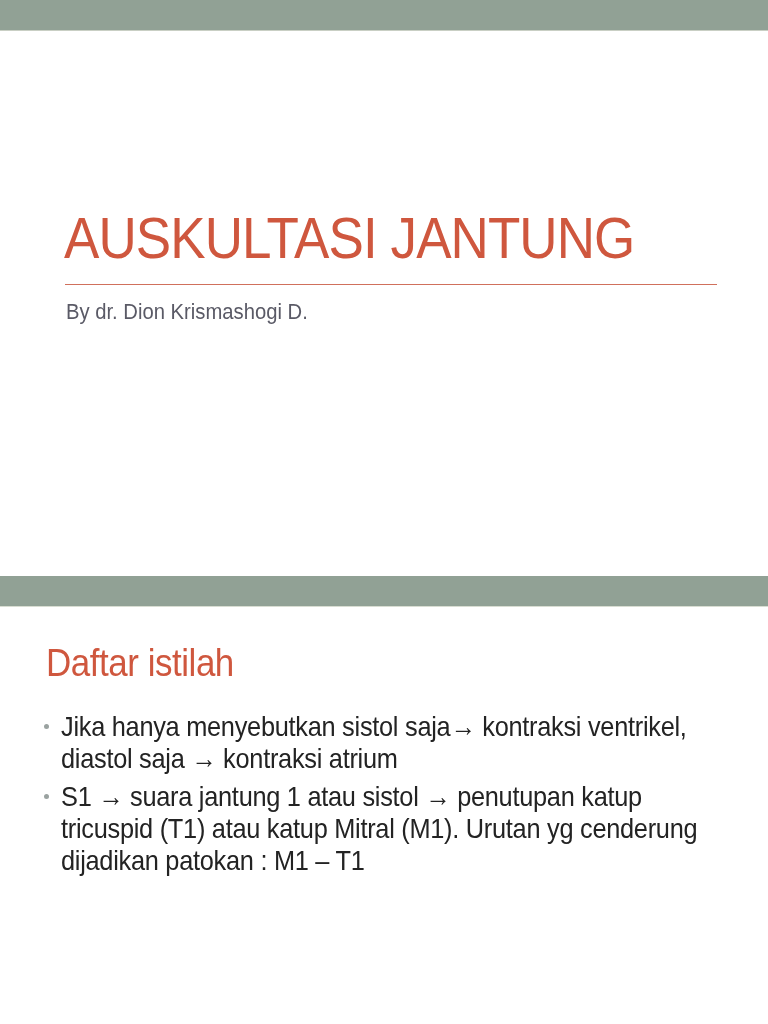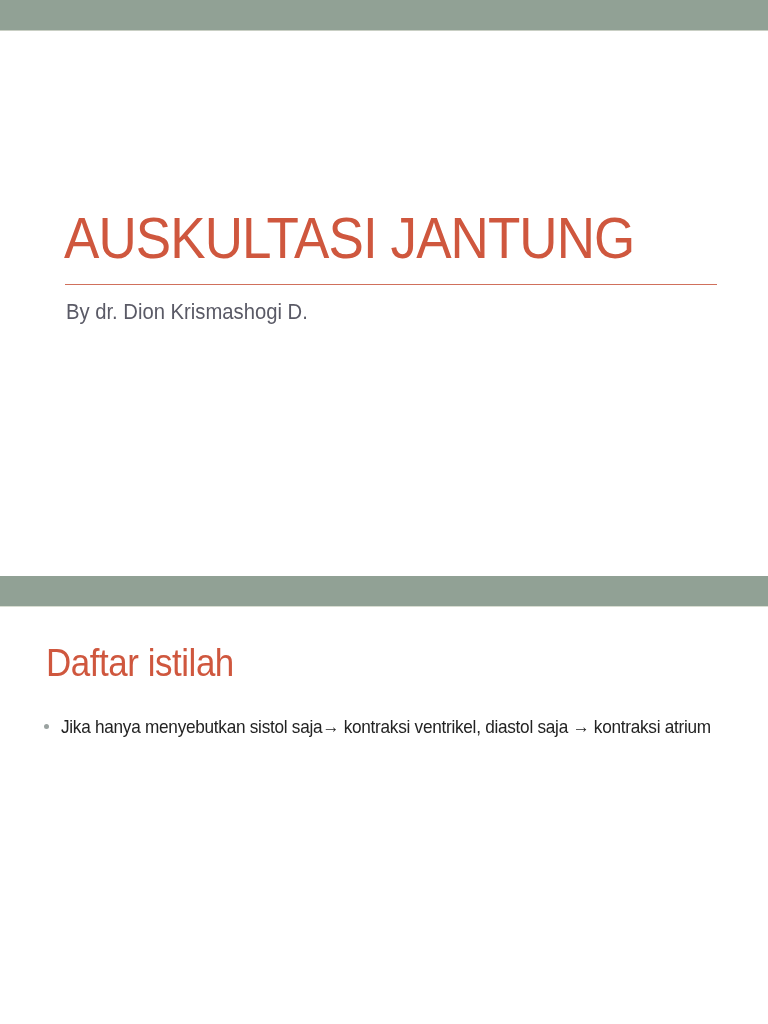--- a/index.html
+++ b/index.html
@@ -87,21 +87,21 @@
       top: 104px;
       width: 700px;
       margin: 0;
       padding: 0;
       list-style: none;
     }
     .bullet {
       position: relative;
       padding-left: 17px;
       margin: 0 0 6px 0;
-      font-size: 19px;
+      font-size: 28px;
       line-height: 32px;
       color: #232323;
     }
     .bullet-dot {
       position: absolute;
       left: 0;
       top: 13px;
       width: 5px;
       height: 5px;
       border-radius: 50%;
@@ -128,14 +128,18 @@
 
 <div class="band band-mid"></div>
 
 <section class="slide slide-2">
   <h2 class="section-title">Daftar istilah</h2>
   <ul class="bullets">
     <li class="bullet">
       <span class="bullet-dot"></span>
       <span class="bullet-text">Jika hanya menyebutkan sistol saja→ kontraksi ventrikel, diastol saja → kontraksi atrium</span>
     </li>
+    <li class="bullet">
+      <span class="bullet-dot"></span>
+      <span class="bullet-text">S1 → suara jantung 1 atau sistol → penutupan katup tricuspid (T1) atau katup Mitral (M1). Urutan yg cenderung dijadikan patokan : M1 – T1</span>
+    </li>
   </ul>
 </section>
 
 </body></html>

